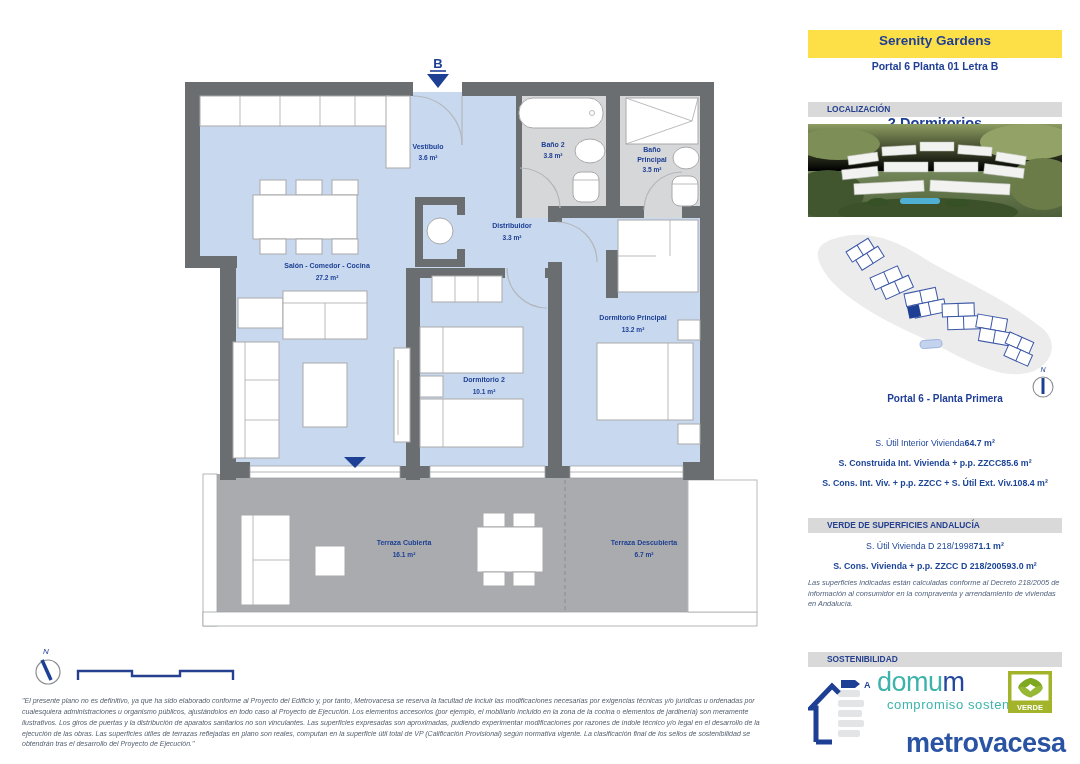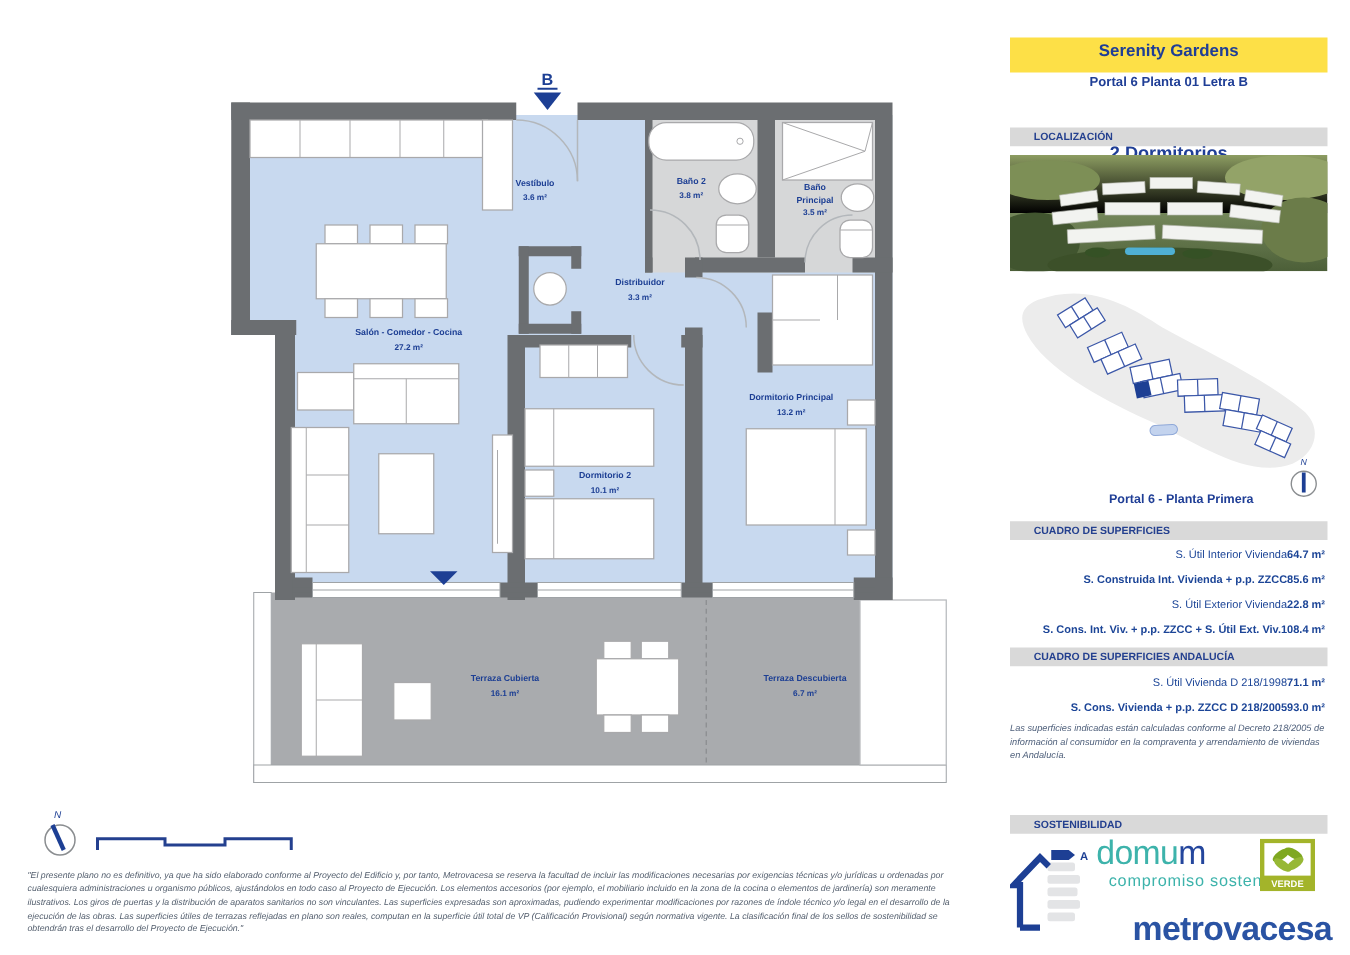--- a/index.html
+++ b/index.html
@@ -29,21 +29,21 @@
              font-size:13.5px;text-align:center;line-height:22px;}
   #subtitle{top:60px;color:#1f3e96;font-size:10.5px;font-weight:600;text-align:center;}
   #unit-type{top:77px;color:#1f3e96;font-size:14.5px;font-weight:600;text-align:center;margin-top:38px;}
   .bar{height:15px;background:#d9d9d9;color:#24408f;font-weight:bold;font-size:8.4px;
        line-height:15px;padding-left:19px;box-sizing:border-box;}
   #bar-loc{top:102px;} #bar-sup{top:417px;} #bar-and{top:518px;} #bar-sos{top:652px;}
   #photo{top:124px;height:93px;}
   #siteplan{top:222px;height:190px;}
   .stable{position:absolute;left:0;width:254px;}
   #table-sup{top:433px;} #table-and{top:536px;}
-  .srow{display:flex;justify-content:flex-end;align-items:center;height:20px;
+  .srow{display:flex;justify-content:center;align-items:center;height:20px;
         color:#1c4597;font-size:8.8px;padding:0 2px;}
   .srow .val{font-weight:bold;}
   .srow.bold .lbl,.srow.bold .val{font-weight:bold;}
   #and-note{top:578px;font-size:7.4px;font-style:italic;color:#50617c;line-height:1.45;}
 
   
   #logo-house{position:absolute;left:0;top:672px;}
   #logo-domum{position:absolute;left:69px;top:669px;width:180px;}
   #domum-word{font-size:27px;font-weight:normal;line-height:27px;letter-spacing:-0.5px;}
   #domum-word .t{color:#3db3ab;} #domum-word .n{color:#24469d;}
@@ -336,42 +336,37 @@
       </g>
       <rect x="112" y="118" width="22" height="8" rx="4" fill="#c3d3ee" stroke="#8fa8d8" stroke-width="0.8" transform="rotate(-4 123 122)"></rect>
       <g>
         <text x="235" y="150" font-size="7" font-style="italic" fill="#1d3f94" text-anchor="middle">N</text>
         <circle cx="235" cy="165" r="10" fill="none" stroke="#8a8d90" stroke-width="1.1"></circle>
         <line x1="235" y1="172" x2="235" y2="156" stroke="#1d3f94" stroke-width="3"></line>
       </g>
       <text x="137" y="180" font-size="10" font-weight="600" fill="#1f3e96" text-anchor="middle">Portal 6 - Planta Primera</text>
     </svg>
 
-    <div class="sb bar" id="bar-sup">CUADRO DE SUPERFICIES</div>
 
     <div class="stable" id="table-sup">
       <div class="srow">
           <span class="lbl">S. Útil Interior Vivienda</span>
           <span class="val">64.7 m²</span>
         </div>
       <div class="srow bold">
           <span class="lbl">S. Construida Int. Vivienda + p.p. ZZCC</span>
           <span class="val">85.6 m²</span>
         </div>
-      <div class="srow">
-          <span class="lbl">S. Útil Exterior Vivienda</span>
-          <span class="val">22.8 m²</span>
-        </div>
       <div class="srow bold">
           <span class="lbl">S. Cons. Int. Viv. + p.p. ZZCC + S. Útil Ext. Viv.</span>
           <span class="val">108.4 m²</span>
         </div>
     </div>
 
-    <div class="sb bar" id="bar-and">CUADRO DE SUPERFICIES ANDALUCÍA</div>
+    <div class="sb bar" id="bar-and">VERDE DE SUPERFICIES ANDALUCÍA</div>
 
     <div class="stable" id="table-and">
       <div class="srow">
           <span class="lbl">S. Útil Vivienda D 218/1998</span>
           <span class="val">71.1 m²</span>
         </div>
       <div class="srow bold">
           <span class="lbl">S. Cons. Vivienda + p.p. ZZCC D 218/2005</span>
           <span class="val">93.0 m²</span>
         </div>

